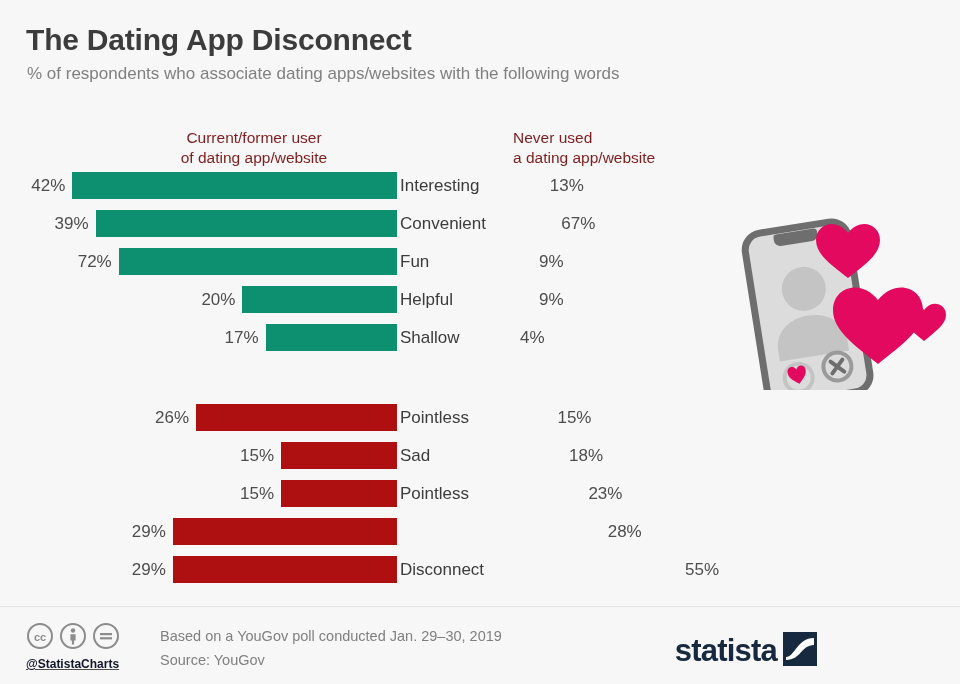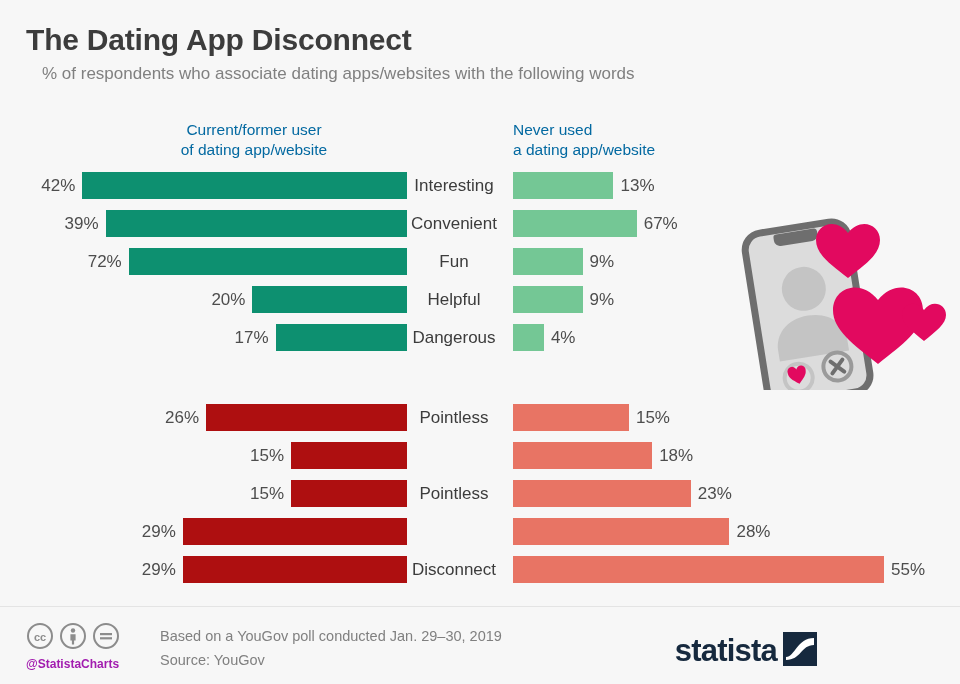--- a/index.html
+++ b/index.html
@@ -29,32 +29,33 @@
     font-size: 30px;
     font-weight: bold;
     color: #3c3c3c;
     letter-spacing: -0.2px;
     margin: 0;
     line-height: 40px;
   }
   .subtitle {
     font-size: 17px;
     color: #808080;
-    margin: 2px 0 0 16px;
+    margin: 2px 0 0 1px;
     line-height: 24px;
     font-weight: normal;
   }
 
   
   .col-head {
     position: absolute;
     font-size: 15.5px;
-    color: #0369a1;
+    color: #7f1d1d;
     line-height: 20px;
     font-weight: normal;
+    margin-top: 8px;
   }
   .col-head-left { left: 110px; top: 120px; width: 288px; text-align: center; }
   .col-head-right { left: 513px; top: 120px; width: 215px; text-align: left; }
   .col-head div { white-space: nowrap; }
 
   
   .chart { position: absolute; left: 0; top: 0; width: 960px; height: 684px; }
 
   .row {
     position: absolute;
@@ -67,53 +68,51 @@
   .left-side {
     position: absolute;
     left: 0;
     top: 0;
     width: 397px;
     height: 27px;
     display: flex;
     flex-direction: row;
     align-items: center;
     justify-content: flex-end;
-    padding-left: 10px;
   }
   .left-val {
     font-size: 17px;
     color: #4d4d4d;
     margin-right: 7px;
     white-space: nowrap;
     line-height: 27px;
   }
   .bar-left { height: 27px; }
 
   
   .word {
     position: absolute;
     left: 400px;
     top: 0;
     width: 108px;
     height: 27px;
     line-height: 27px;
-    text-align: center;
     font-size: 17px;
     color: #3c3c3c;
     white-space: nowrap;
   }
 
   
   .right-side {
     position: absolute;
     left: 513px;
     top: 0;
     height: 27px;
     display: flex;
-    flex-direction: row;
+    flex-direction: column;
     align-items: center;
   }
   .bar-right { height: 27px; }
   .right-val {
     font-size: 17px;
     color: #4d4d4d;
     margin-left: 7px;
     white-space: nowrap;
     line-height: 27px;
   }
@@ -132,26 +131,27 @@
     position: absolute;
     left: 0; top: 606px;
     width: 960px; height: 1px;
     background: #e4e4e4;
   }
   .cc-block {
     position: absolute;
     left: 26px;
     top: 622px;
     width: 112px;
+    text-decoration: underline;
   }
   .cc-icons { display: flex; flex-direction: row; gap: 5px; }
   .cc-handle {
     font-size: 12px;
     font-weight: bold;
-    color: #a21caf;
+    color: #0f172a;
     margin-top: 2px;
     line-height: 16px;
     white-space: nowrap;
   }
   .footer-text {
     position: absolute;
     left: 160px;
     top: 624px;
     font-size: 14.5px;
     color: #808080;
@@ -237,21 +237,21 @@
         <div class="right-side">
           <div class="bar-right" style="width: 69.57px; background: rgb(116, 199, 149);"></div>
           <span class="right-val">9%</span>
         </div>
       </div>
       <div class="row" style="top: 324px;">
         <div class="left-side">
           <span class="left-val">17%</span>
           <div class="bar-left" style="width: 131.41px; background: rgb(13, 144, 112);"></div>
         </div>
-        <div class="word">Dangerous</div>
+        <div class="word">Shallow</div>
         <div class="right-side">
           <div class="bar-right" style="width: 30.92px; background: rgb(116, 199, 149);"></div>
           <span class="right-val">4%</span>
         </div>
       </div>
       <div class="row" style="top: 404px;">
         <div class="left-side">
           <span class="left-val">26%</span>
           <div class="bar-left" style="width: 200.98px; background: rgb(174, 15, 16);"></div>
         </div>
@@ -259,20 +259,21 @@
         <div class="right-side">
           <div class="bar-right" style="width: 115.95px; background: rgb(232, 116, 100);"></div>
           <span class="right-val">15%</span>
         </div>
       </div>
       <div class="row" style="top: 442px;">
         <div class="left-side">
           <span class="left-val">15%</span>
           <div class="bar-left" style="width: 115.95px; background: rgb(174, 15, 16);"></div>
         </div>
+        <div class="word">Sad</div>
         <div class="right-side">
           <div class="bar-right" style="width: 139.14px; background: rgb(232, 116, 100);"></div>
           <span class="right-val">18%</span>
         </div>
       </div>
       <div class="row" style="top: 480px;">
         <div class="left-side">
           <span class="left-val">15%</span>
           <div class="bar-left" style="width: 115.95px; background: rgb(174, 15, 16);"></div>
         </div>

